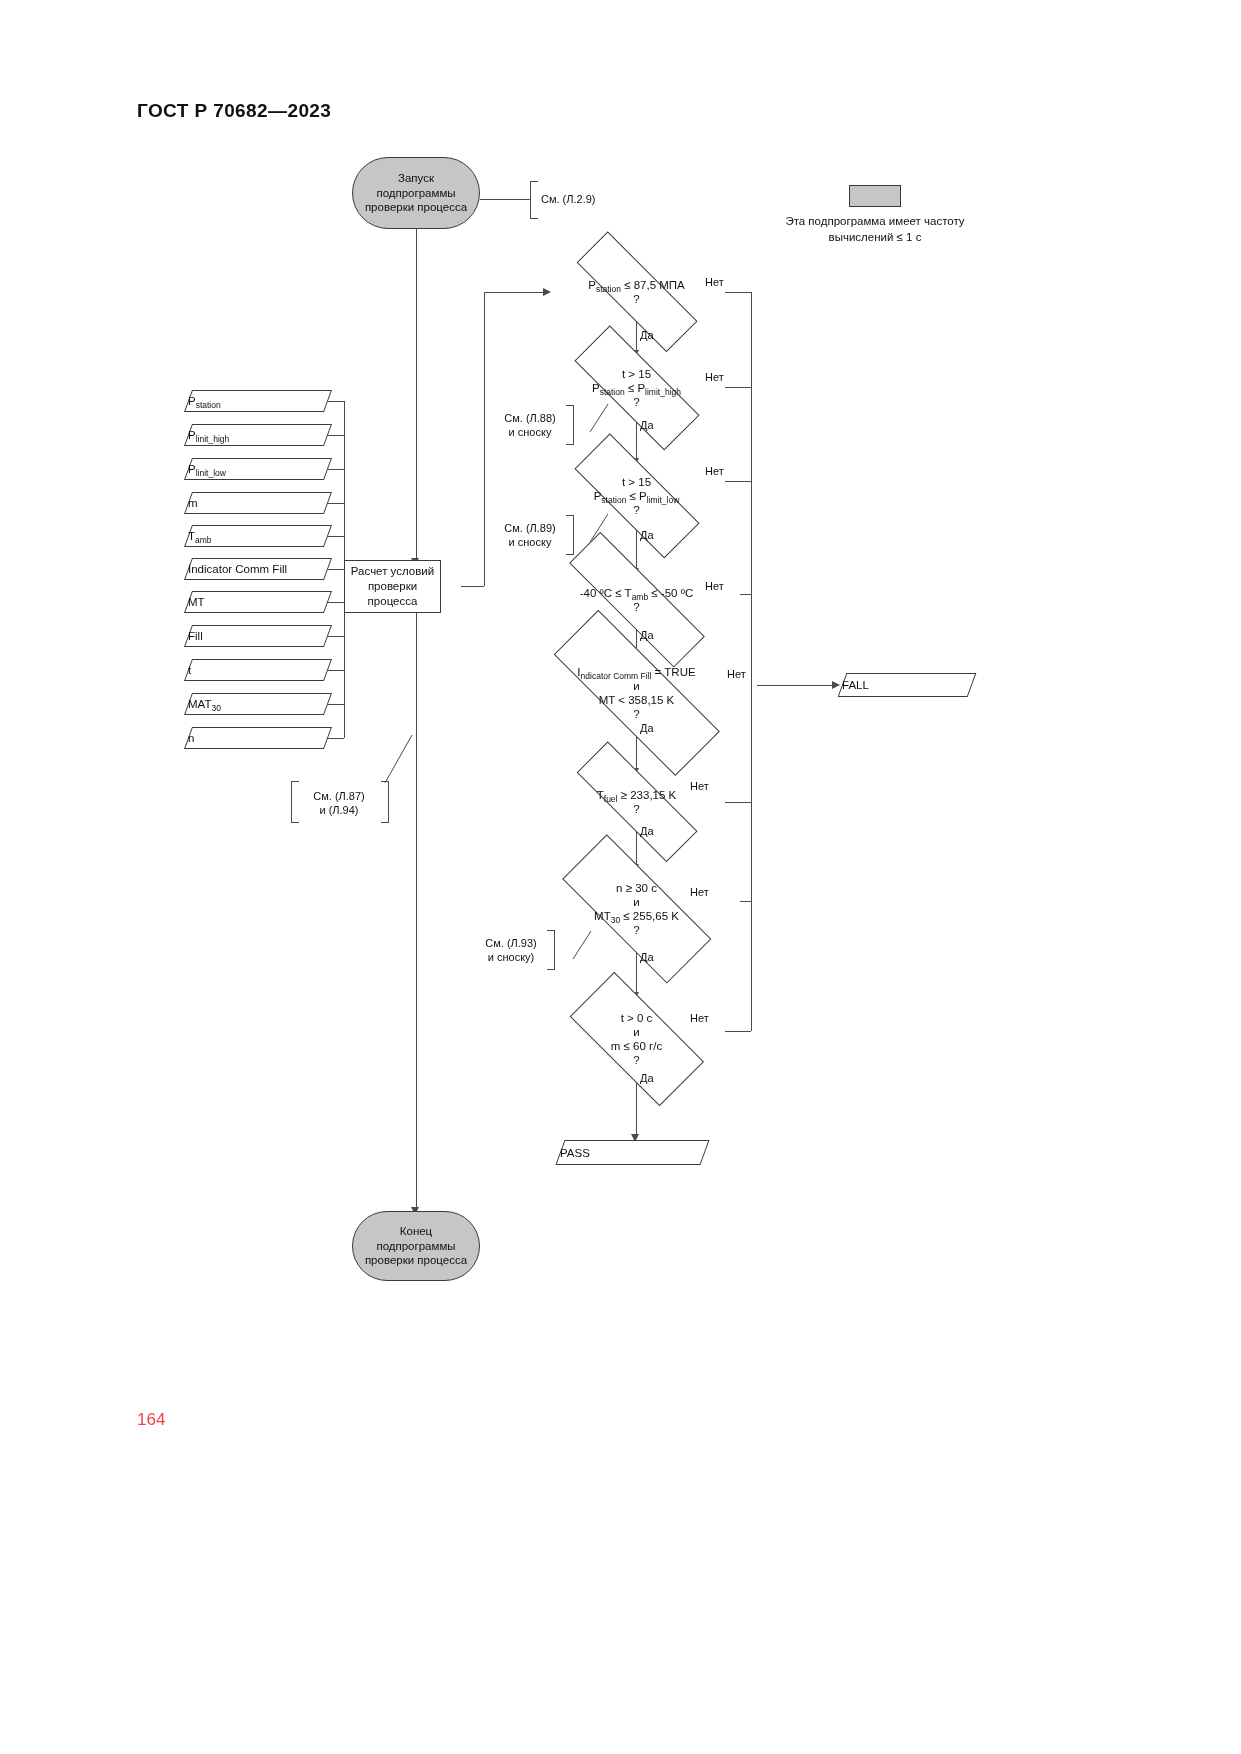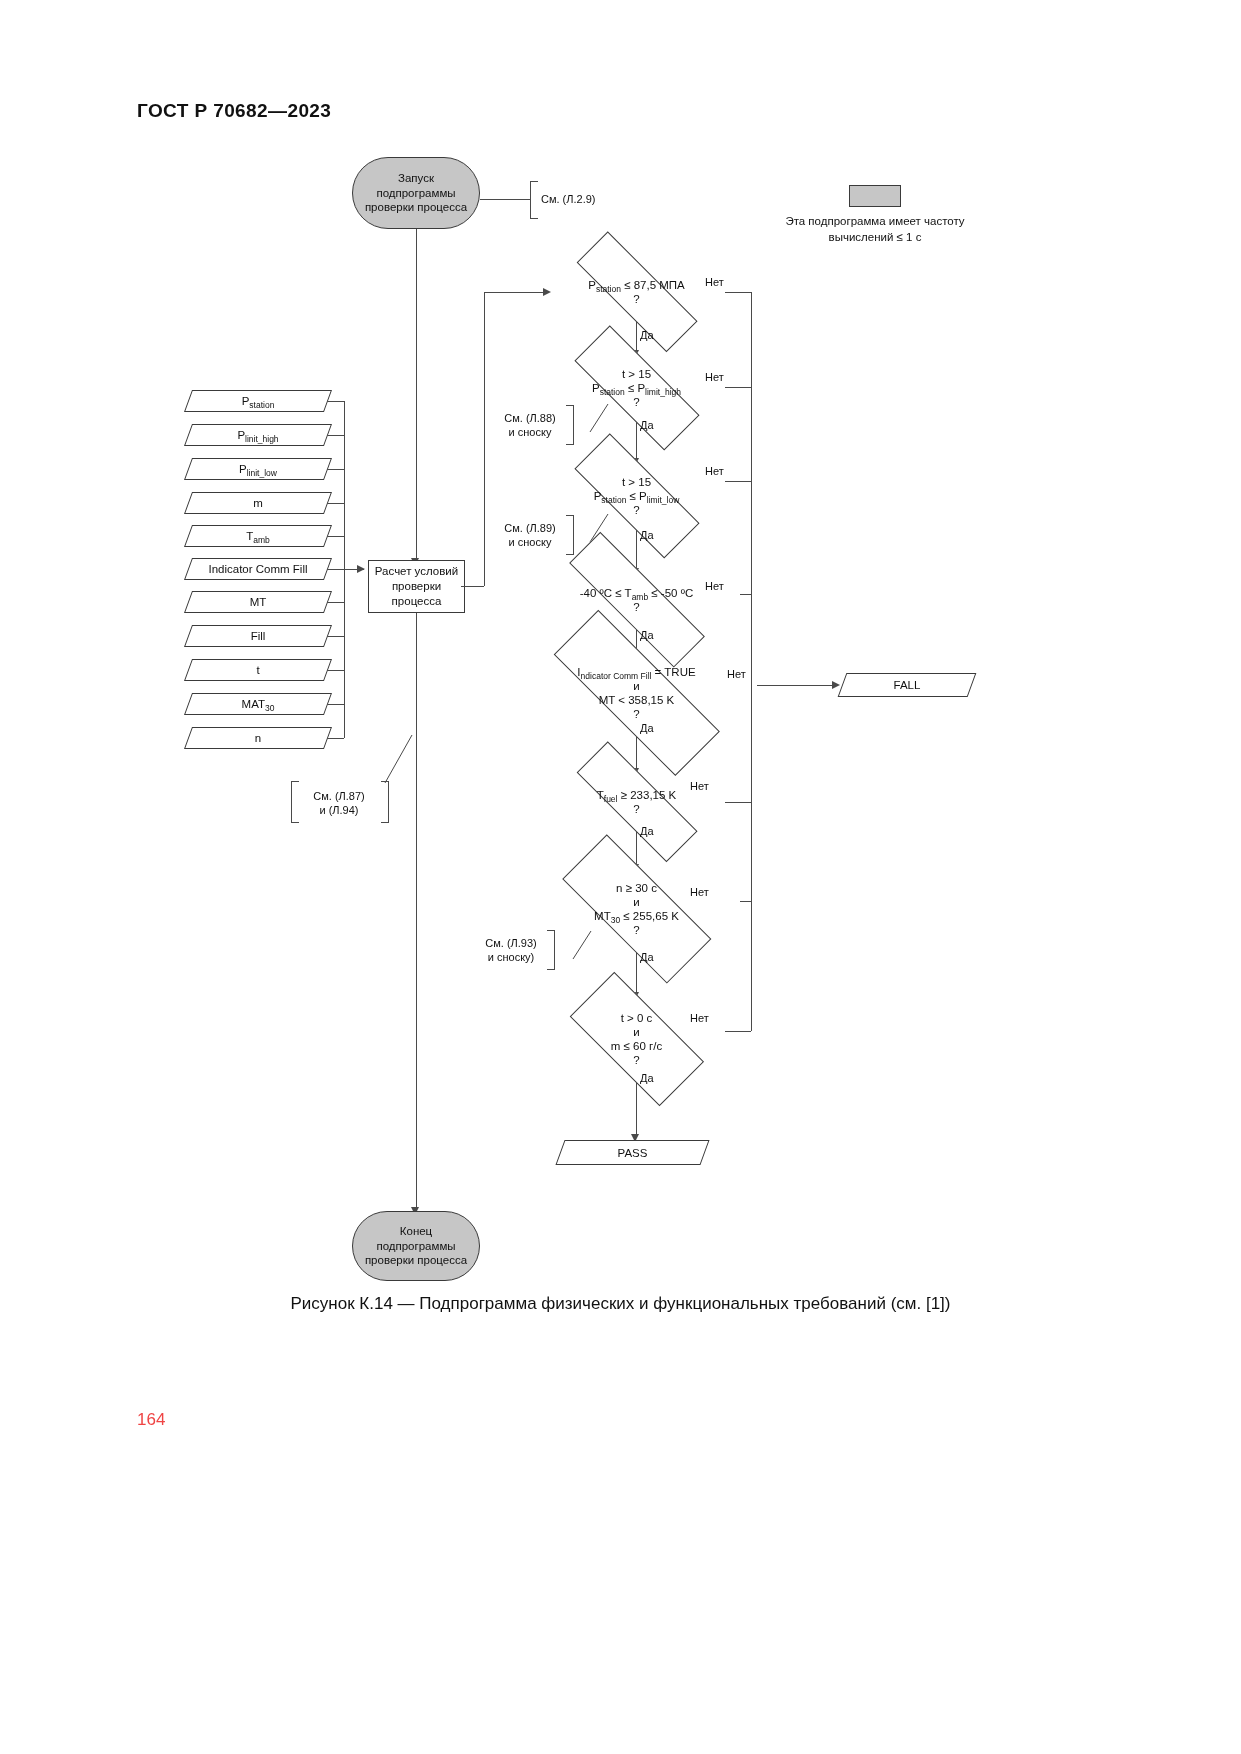--- a/index.html
+++ b/index.html
@@ -35,21 +35,21 @@
   }
 
   .process{
     background:#ffffff;border:1px solid #3a3a3a;
     display:flex;align-items:center;justify-content:center;text-align:center;
     font-size:11.5px;line-height:1.3;color:#111;
   }
 
   
   .io{
-    display:flex;align-items:center;justify-content:center;text-align:center;
+    display:flex;align-items:center;text-align:center;
     font-size:11.5px;color:#111;
   }
   .io .skew{
     position:absolute;inset:0;
     border:1px solid #3a3a3a;background:#fff;
     transform:skewX(-20deg);
   }
   .io .io-label{position:relative;z-index:2;}
 
   
@@ -180,21 +180,21 @@
   <div class="line h" style="left:327px;top:569px;width:17px;"></div>
   <div class="line h" style="left:327px;top:602px;width:17px;"></div>
   <div class="line h" style="left:327px;top:636px;width:17px;"></div>
   <div class="line h" style="left:327px;top:670px;width:17px;"></div>
   <div class="line h" style="left:327px;top:704px;width:17px;"></div>
   <div class="line h" style="left:327px;top:738px;width:17px;"></div>
   <div class="line v" style="left:344px;top:401px;height:337px;"></div>
   <div class="line h" style="left:344px;top:569px;width:20px;"></div>
   <div class="arrow right" style="left:357px;top:565px;"></div>
 
-  <div class="node process" style="left:368px;top:560px;width:97px;height:53px;">
+  <div class="node process" style="left:344px;top:560px;width:97px;height:53px;">
     <div>
       <div>Расчет условий</div>
       <div>проверки</div>
       <div>процесса</div>
     </div>
   </div>
 
   <div class="line h" style="left:461px;top:586px;width:23px;"></div>
   <div class="line v" style="left:484px;top:292px;height:294px;"></div>
   <div class="line h" style="left:484px;top:292px;width:64px;"></div>
@@ -350,16 +350,15 @@
   </div>
 
   <div class="node terminator" style="left:352px;top:1211px;width:128px;height:70px;">
     <div>
       <div>Конец</div>
       <div>подпрограммы</div>
       <div>проверки процесса</div>
     </div>
   </div>
 
-  <div class="figure-caption">Рисунок К.14 — Подпрограмма физических и функциональных требований (см. [1])</div>
   <div class="page-number">164</div>
 
 </div>
 
 </body></html>

